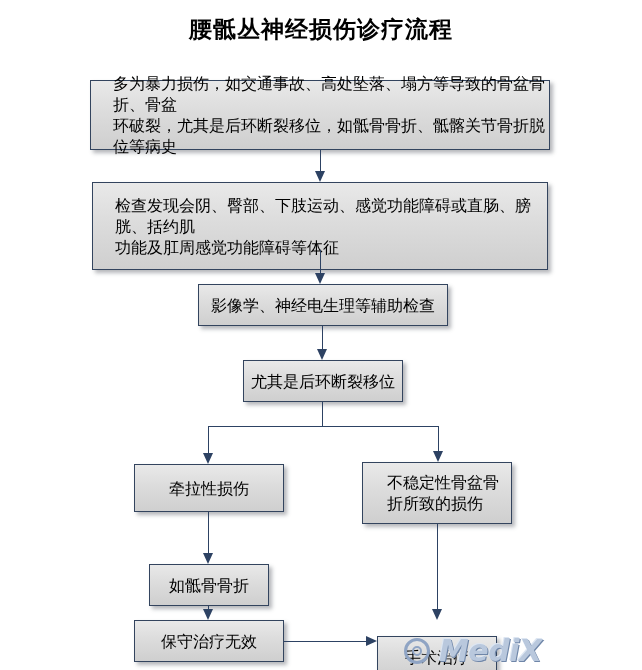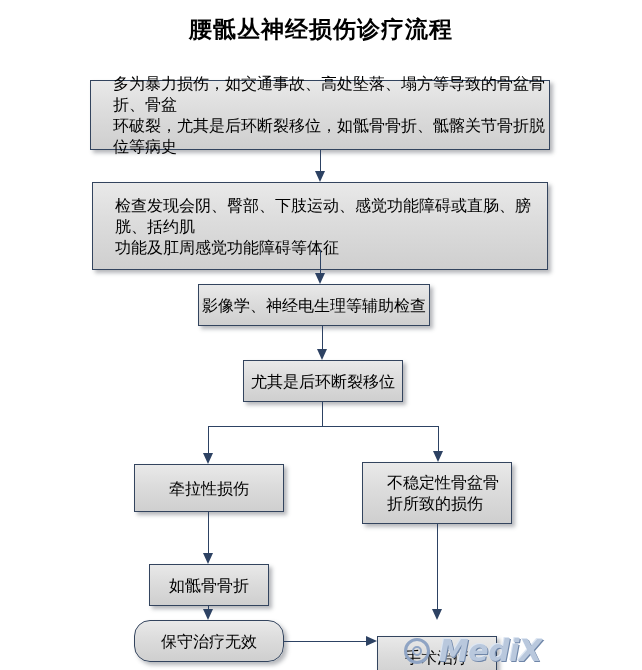--- a/index.html
+++ b/index.html
@@ -133,21 +133,21 @@
   <div class="arrow-down" style="left:315px; top:171px;"></div>
 
   <div class="node left" style="left:92px; top:182px; width:456px; height:88px;">
     <span class="txt">检查发现会阴、臀部、下肢运动、感觉功能障碍或直肠、膀胱、括约肌
 功能及肛周感觉功能障碍等体征</span>
   </div>
 
   <div class="vline" style="left:320px; top:250px; height:23px;"></div>
   <div class="arrow-down" style="left:315px; top:273px;"></div>
 
-  <div class="node center" style="left:198px; top:284px; width:232px; height:42px;">
+  <div class="node center" style="left:198px; top:284px; width:250px; height:42px;">
     <span class="txt">影像学、神经电生理等辅助检查</span>
   </div>
 
   <div class="vline" style="left:322px; top:326px; height:23px;"></div>
   <div class="arrow-down" style="left:317px; top:349px;"></div>
 
   <div class="node center" style="left:243px; top:360px; width:160px; height:42px;">
     <span class="txt">尤其是后环断裂移位</span>
   </div>
 
@@ -170,21 +170,21 @@
   <div class="vline" style="left:208px; top:512px; height:41px;"></div>
   <div class="arrow-down" style="left:203px; top:553px;"></div>
 
   <div class="node center" style="left:149px; top:564px; width:120px; height:42px;">
     <span class="txt">如骶骨骨折</span>
   </div>
 
   <div class="vline" style="left:208px; top:606px; height:3px;"></div>
   <div class="arrow-down" style="left:203px; top:609px;"></div>
 
-  <div class="node center" style="left:134px; top:620px; width:150px; height:42px;border-radius:16px;">
+  <div class="node center" style="left:134px; top:620px; width:150px; height:42px;">
     <span class="txt">保守治疗无效</span>
   </div>
 
   <div class="hline" style="left:284px; top:641px; width:82px;"></div>
   <div class="arrow-right" style="left:366px; top:636px;"></div>
 
   <div class="vline" style="left:437px; top:524px; height:85px;"></div>
   <div class="arrow-down" style="left:432px; top:609px;"></div>
 
   <div class="node center" style="left:377px; top:636px; width:120px; height:42px;">

